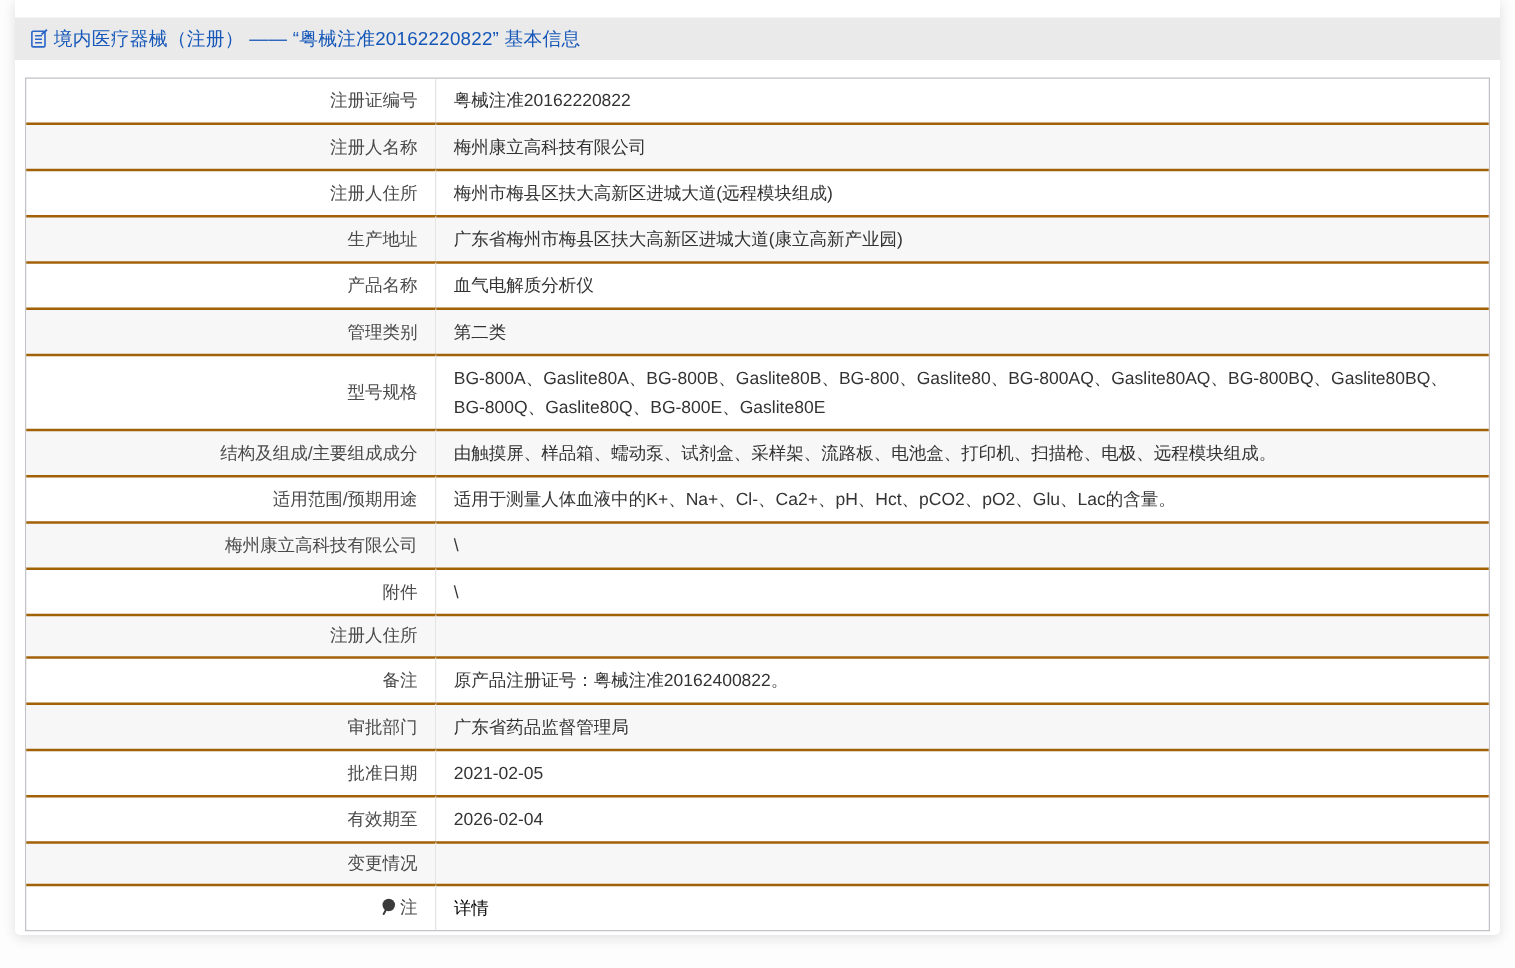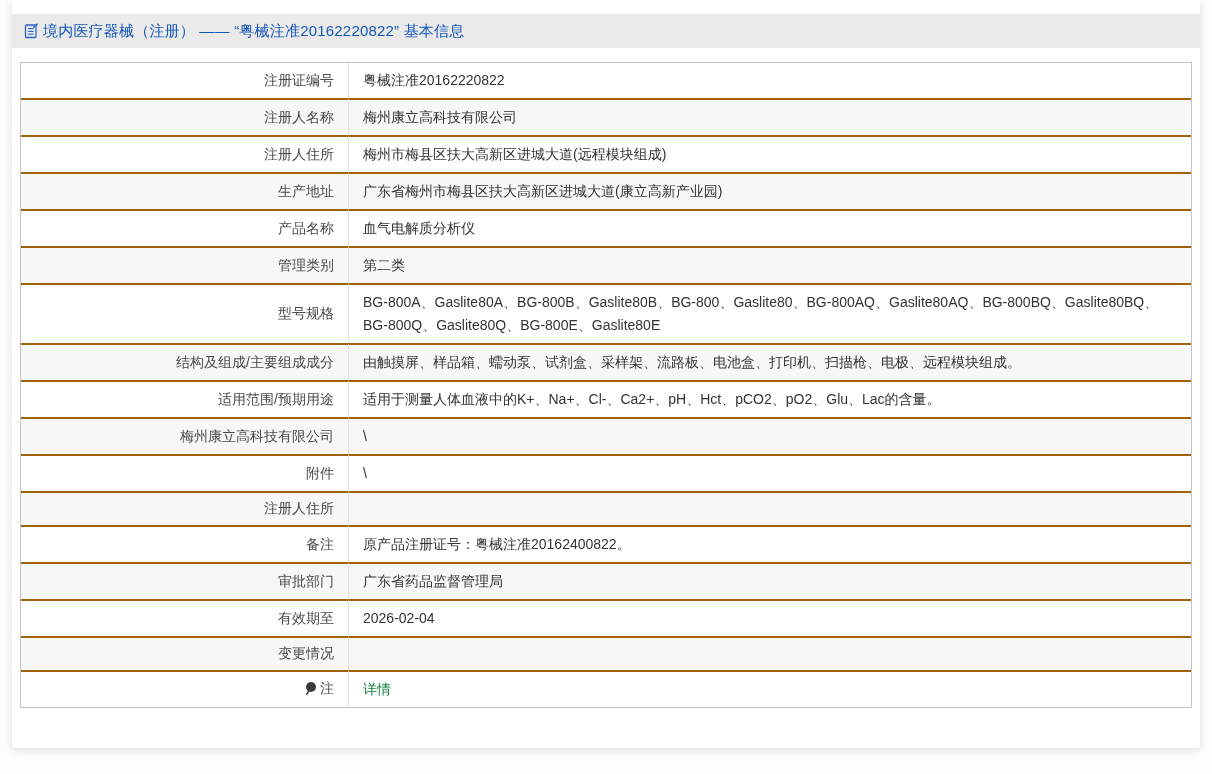--- a/index.html
+++ b/index.html
@@ -84,21 +84,21 @@
     gap: 3px;
   }
   .balloon-icon {
     display: none;
     line-height: 0;
   }
   .balloon-icon.show {
     display: inline-flex;
   }
   a.details-link {
-    color: #15803d;
+    color: #000000;
     text-decoration: none;
     cursor: pointer;
   }
 </style>
 </head>
 <body>
 
 <div class="card">
   <div class="card-header">
     <span class="doc-icon">
@@ -281,20 +281,32 @@
     </td>
     <td class="value-cell">
       <span>广东省药品监督管理局</span>
       
     </td>
   </tr>
           <tr>
     <td class="label-cell">
       <span class="label-inner">
 
+        <span>批准日期</span>
+      </span>
+    </td>
+    <td class="value-cell">
+      <span>2021-02-05</span>
+      
+    </td>
+  </tr>
+          <tr>
+    <td class="label-cell">
+      <span class="label-inner">
+
         <span>有效期至</span>
       </span>
     </td>
     <td class="value-cell">
       <span>2026-02-04</span>
       
     </td>
   </tr>
           <tr class="alt">
     <td class="label-cell">

